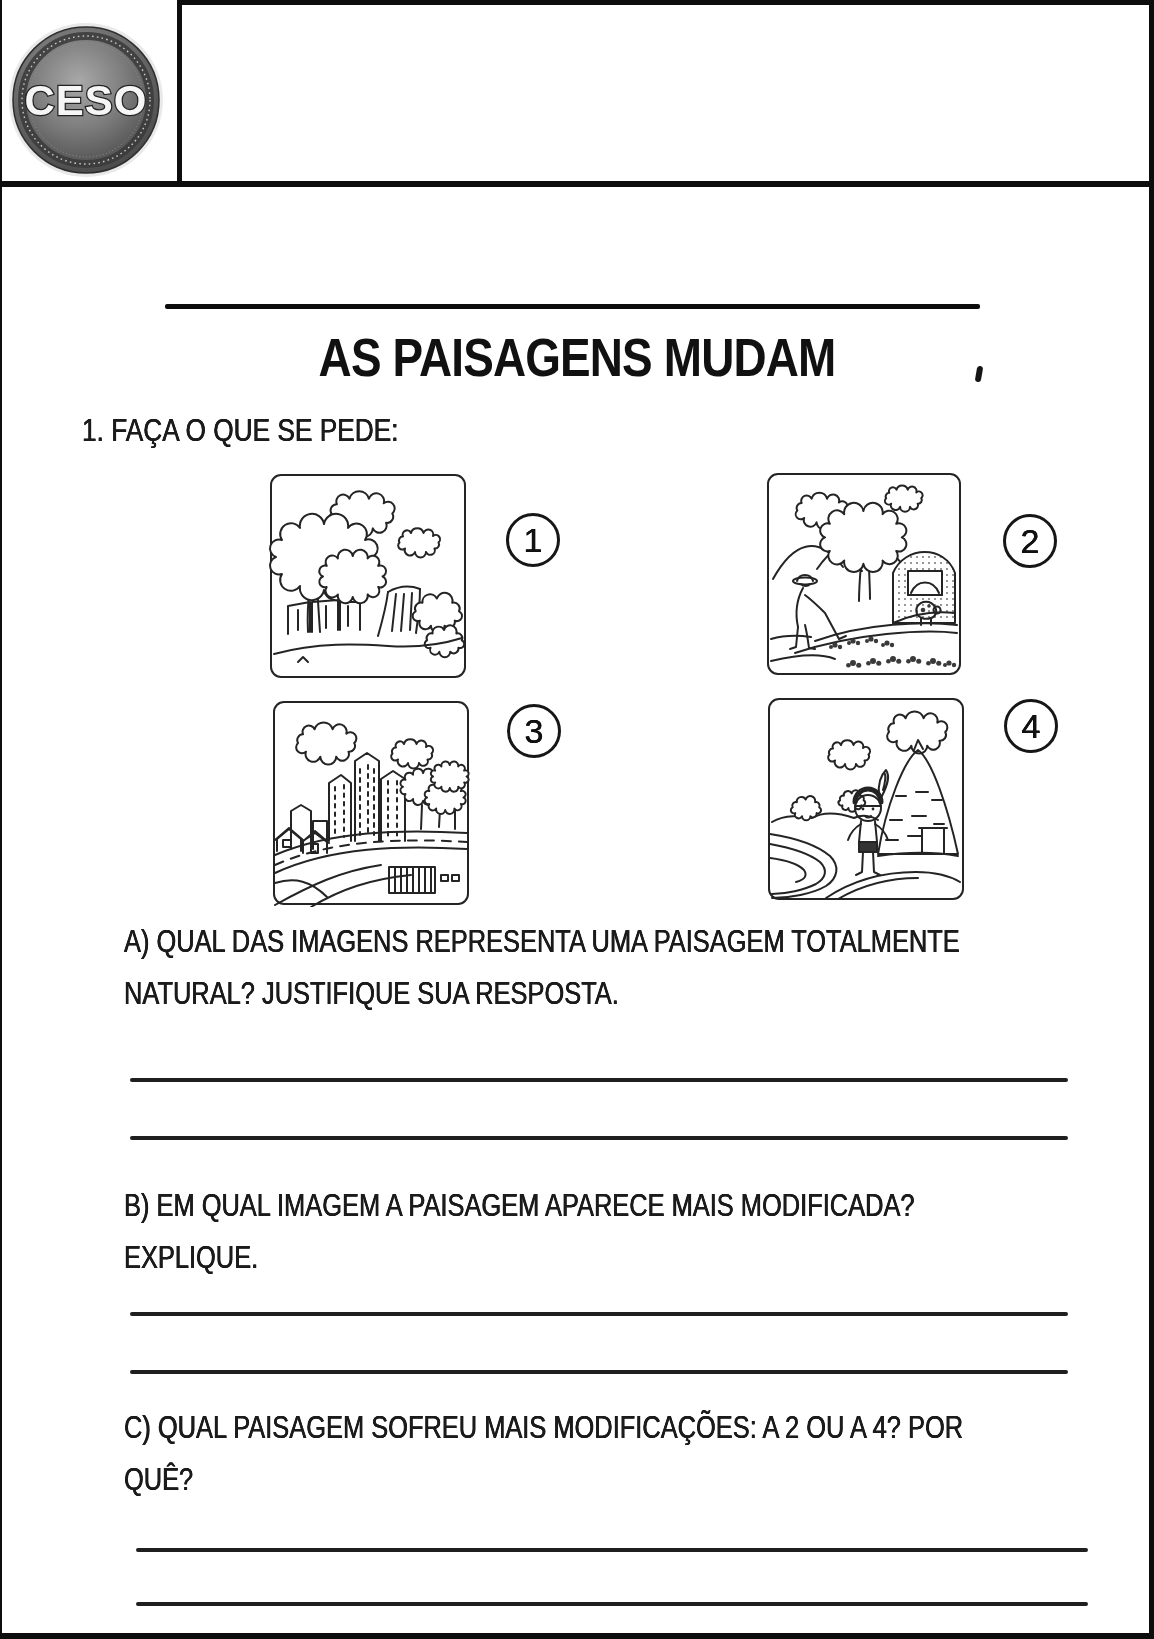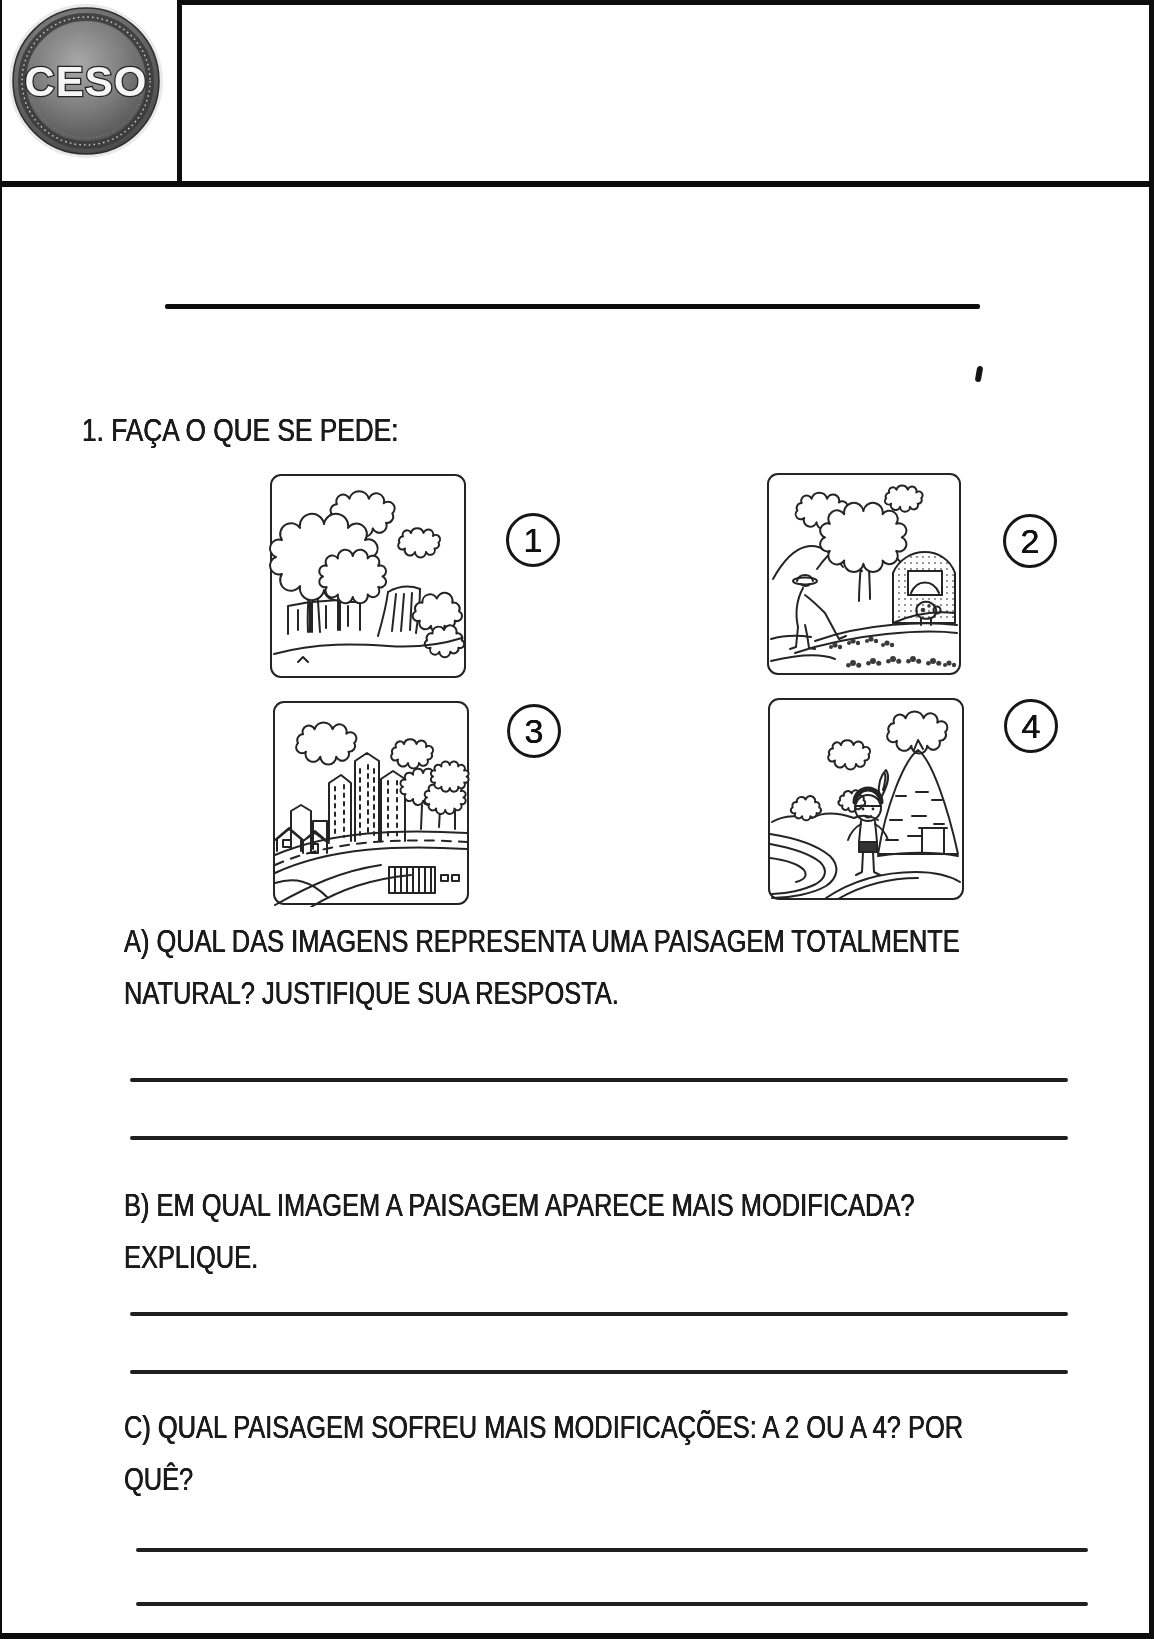--- a/index.html
+++ b/index.html
@@ -8,21 +8,21 @@
     font-family:"Liberation Sans",sans-serif;color:#1b1b1b;overflow:hidden;
   }
   .abs{position:absolute;}
   
   .b-left{left:0;top:0;width:2px;height:1639px;background:#0d0d0d;}
   .b-right{left:1149px;top:0;width:5px;height:1639px;background:#0d0d0d;}
   .b-bottom{left:0;top:1633px;width:1154px;height:6px;background:#0d0d0d;}
   .hdr-topline{left:177px;top:0;width:977px;height:5px;background:#0d0d0d;}
   .hdr-vline{left:177px;top:0;width:5px;height:187px;background:#0d0d0d;}
   .hdr-divider{left:0;top:181px;width:1154px;height:6px;background:#0d0d0d;}
-  .logo-box{left:6px;top:1px;width:160px;height:160px;}
+  .logo-box{left:6px;top:20px;width:160px;height:160px;}
   
   .name-line{left:165px;top:304px;width:815px;height:5px;background:#0c0c0c;border-radius:2px;}
   .stray-mark{left:976px;top:366px;width:6px;height:16px;background:#151515;border-radius:3px;transform:rotate(10deg);}
   
   .title-wrap{left:0;top:326px;width:1154px;text-align:center;}
   .title-wrap span{
     display:inline-block;font-size:54px;font-weight:700;letter-spacing:-1px;
     transform:scaleX(.85);transform-origin:50% 50%;white-space:nowrap;color:#111;
   }
   .instruction{
@@ -101,20 +101,23 @@
       <circle cx="80" cy="80" r="64" fill="none" stroke="#3a3a3a" stroke-width="8" opacity="0.85"></circle>
       <circle cx="80" cy="80" r="64" fill="none" stroke="#c8c8c8" stroke-width="1.4" stroke-dasharray="1.6 3.2"></circle>
       <circle cx="80" cy="80" r="57" fill="none" stroke="#9a9a9a" stroke-width="1" stroke-dasharray="1 2.4" opacity="0.8"></circle>
       <text x="80" y="95" text-anchor="middle" font-family="Liberation Sans, sans-serif" font-size="42" font-weight="700" letter-spacing="1" fill="#f6f6f6" stroke="#232323" stroke-width="2.5" paint-order="stroke">CESO</text>
     </svg>
   </div>
 
   <div class="abs name-line"></div>
   <div class="abs stray-mark"></div>
 
+  <div class="abs title-wrap">
+    <span>AS PAISAGENS MUDAM</span>
+  </div>
   <div class="abs instruction">1. FAÇA O QUE SE PEDE:</div>
 
   <div class="abs panel p1">
     <svg viewBox="0 0 200 208" role="img" aria-label="paisagem natural com árvore, cachoeira e nuvens">
       <g class="lineart">
         <rect x="3" y="3" width="194" height="202" rx="10"></rect>
         <use href="#cloud" transform="translate(58,22) scale(0.78)"></use>
         <use href="#cloud" transform="translate(128,58) scale(0.5)"></use>
         <g>
           <path d="M120,120 Q136,111 152,117"></path>

